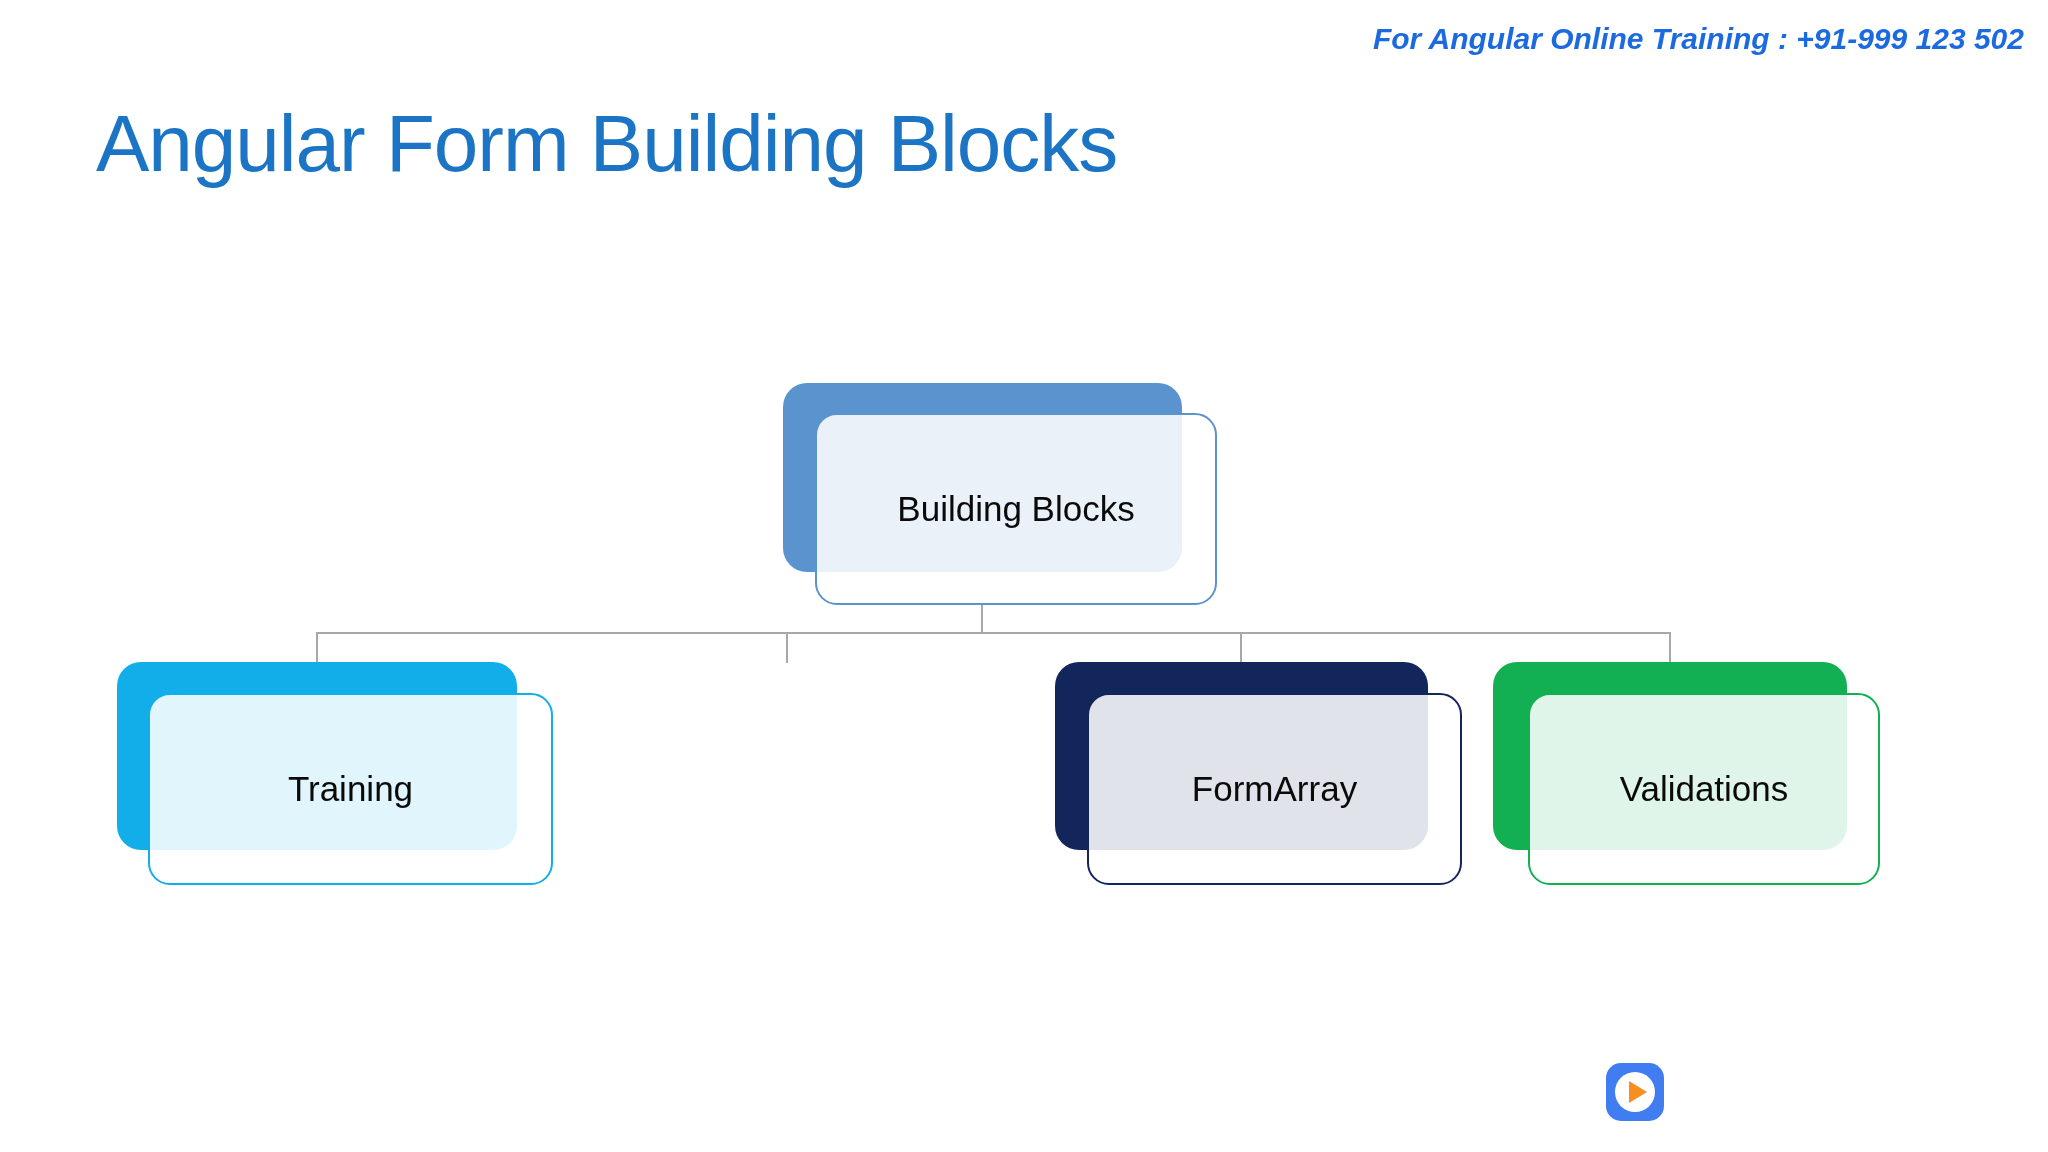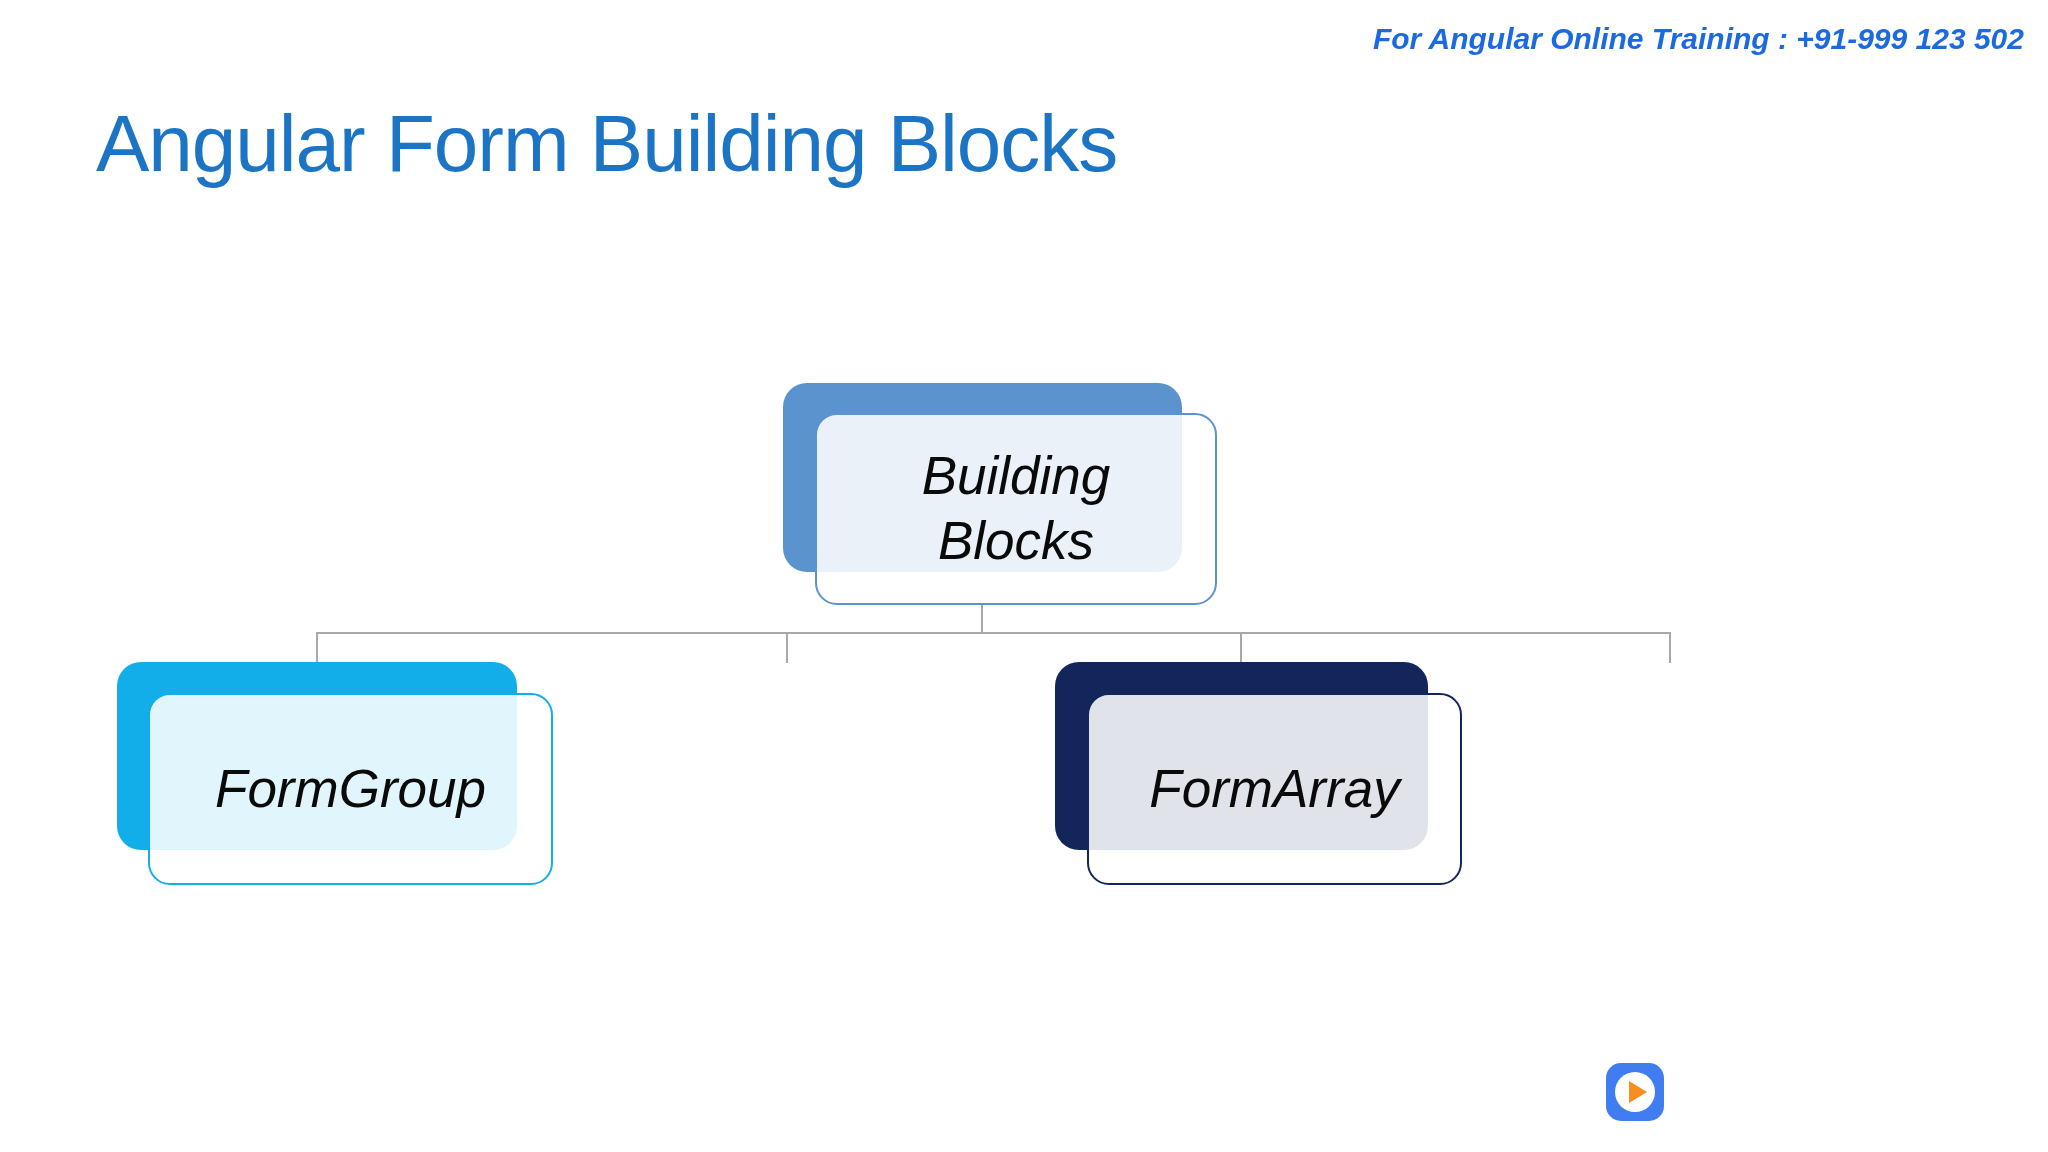--- a/index.html
+++ b/index.html
@@ -36,23 +36,22 @@
   }
   .node-front {
     position: absolute;
     background: rgba(255,255,255,0.87);
     border: 2px solid var(--accent);
     border-radius: 22px;
     display: flex; align-items: center; justify-content: center;
     box-sizing: border-box;
   }
   .node-label {
-    font-size: 53px; color: #0a0a0a; line-height: 1.22;
+    font-size: 35px; color: #0a0a0a; line-height: 1.22;
     text-align: center;
-    font-style: italic;
   }
   .root .node-label { max-width: 330px; }
 
   
   .logo {
     position: absolute; left: 1606px; top: 1063px;
     display: flex; align-items: center;
   }
   .logo-badge {
     width: 58px; height: 58px; border-radius: 15px;
@@ -96,32 +95,38 @@
   <div class="node root" style="left: 783px; top: 383px; width: 434px; height: 222px; --accent: #5B93CF;">
     <div class="node-back" style="left:0; top:0; width:399px; height:189px;"></div>
     <div class="node-front" style="left:32px; top:30px; width:402px; height:192px;">
       <span class="node-label">Building Blocks</span>
     </div>
   </div>
 
   <div class="node" style="left: 117px; top: 662px; width: 436px; height: 223px; --accent: #12AEE9;">
     <div class="node-back" style="left:0; top:0; width:400px; height:188px;"></div>
     <div class="node-front" style="left:31px; top:31px; width:405px; height:192px;">
-      <span class="node-label">FormGroup</span>
+      <span class="node-label">Training</span>
     </div>
   </div>
 
 
   <div class="node" style="left: 1055px; top: 662px; width: 407px; height: 223px; --accent: #13265C;">
     <div class="node-back" style="left:0; top:0; width:373px; height:188px;"></div>
     <div class="node-front" style="left:32px; top:31px; width:375px; height:192px;">
       <span class="node-label">FormArray</span>
     </div>
   </div>
 
+  <div class="node" style="left: 1493px; top: 662px; width: 387px; height: 223px; --accent: #12B053;">
+    <div class="node-back" style="left:0; top:0; width:354px; height:188px;"></div>
+    <div class="node-front" style="left:35px; top:31px; width:352px; height:192px;">
+      <span class="node-label">Validations</span>
+    </div>
+  </div>
 
   <div class="logo">
     <div class="logo-badge" style="--accent: #3F7DF1;">
       <div class="logo-disc">
         <div class="play-tri"></div>
       </div>
     </div>
   </div>
 
 </div>

